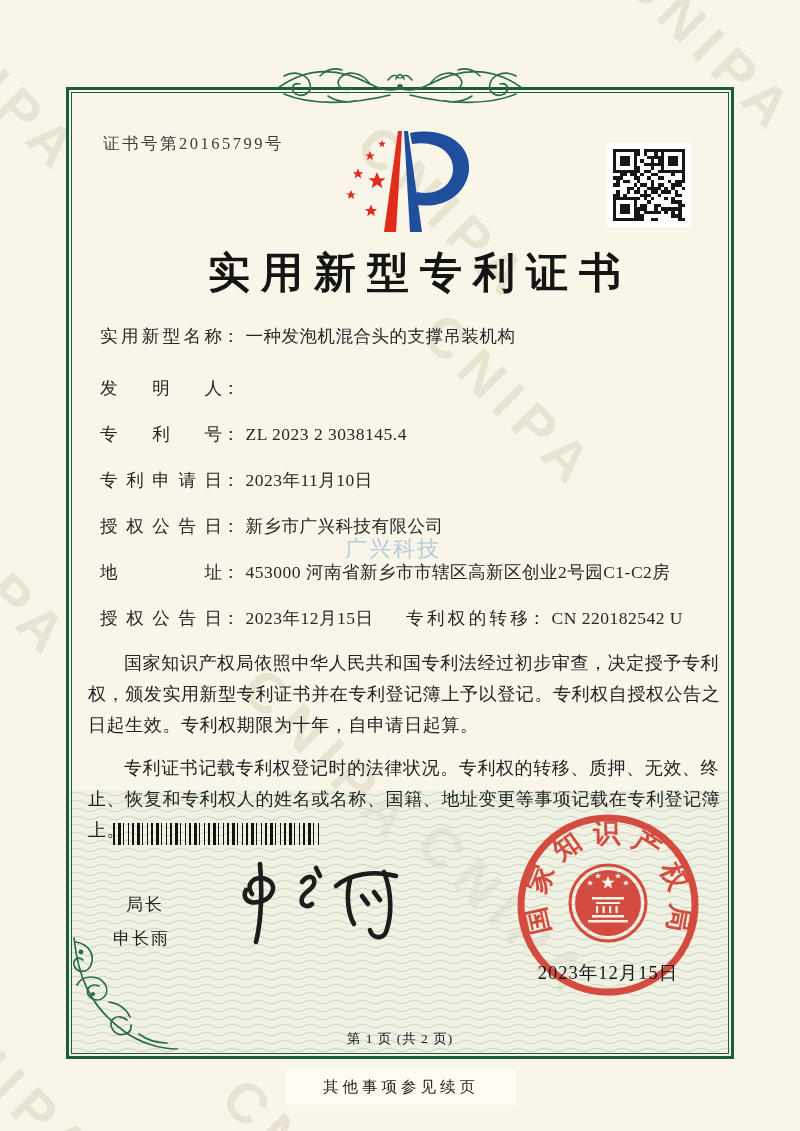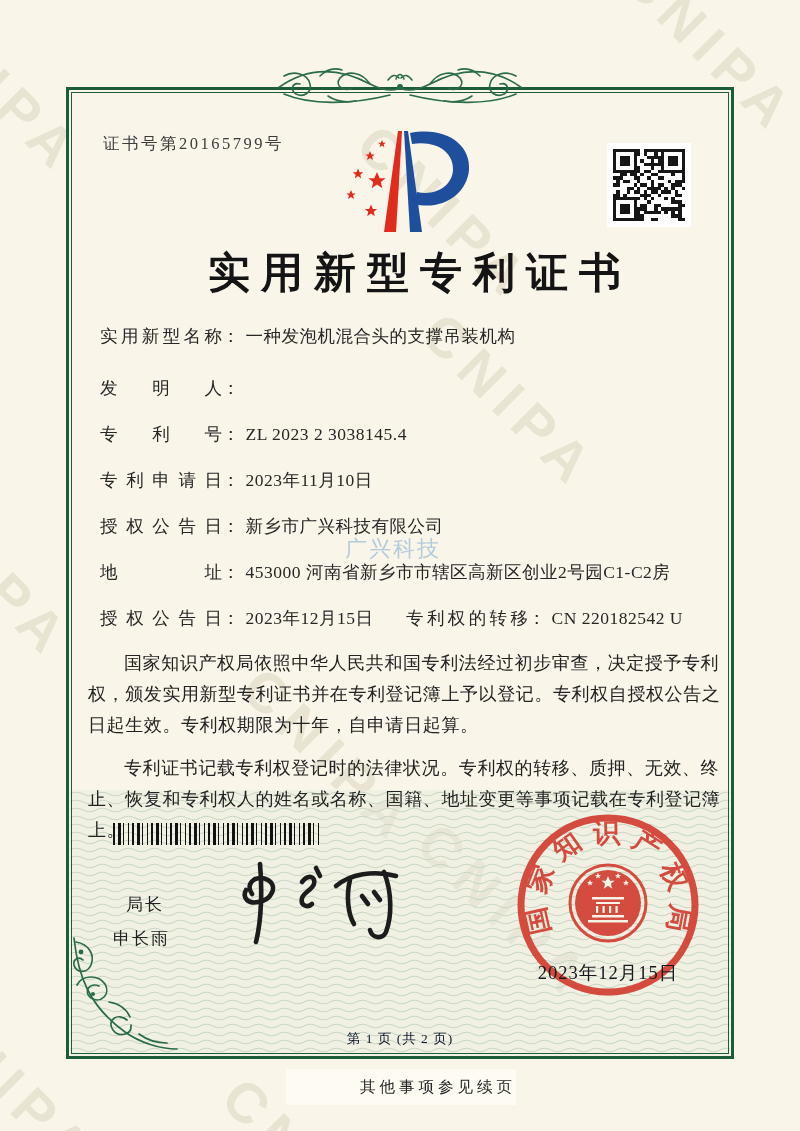--- a/index.html
+++ b/index.html
@@ -56,21 +56,21 @@
     background-image:
       repeating-linear-gradient(90deg,#121212 0 2px,transparent 2px 5px,#121212 5px 8px,transparent 8px 10px,#121212 10px 11px,transparent 11px 15px,#121212 15px 16px,transparent 16px 19px);
   }
   .issuer-role{ position:absolute; left:113px; top:893px; font-size:17px; letter-spacing:2px; color:#222;margin-left:13px; }
   .issuer-name{ position:absolute; left:113px; top:927px; font-size:17px; letter-spacing:2px; color:#222; }
   .signature{ position:absolute; left:224px; top:856px; }
   .seal{ position:absolute; left:512px; top:811px; }
   .page-indicator{ position:absolute; left:0; right:0; top:1030px; text-align:center;
     font-size:13.5px; color:#0f172a; letter-spacing:1px; }
   .note-box{ position:absolute; left:286px; top:1069px; width:230px; height:36px;
-    background:#fdfbf2; display:flex; align-items:center; justify-content:flex-end; }
+    background:#fdfbf2; display:flex; align-items:center; justify-content:center; }
   .note-text{ font-size:15.5px; letter-spacing:4px; color:#252525; }
 </style>
 </head>
 <body>
 
 <div class="page">
 
   <span class="wm" style="left:-60px;top:-15px">CNIPA</span>
   <span class="wm" style="left:655px;top:-55px">CNIPA</span>
   <span class="wm" style="left:390px;top:112px">CNIPA</span>

